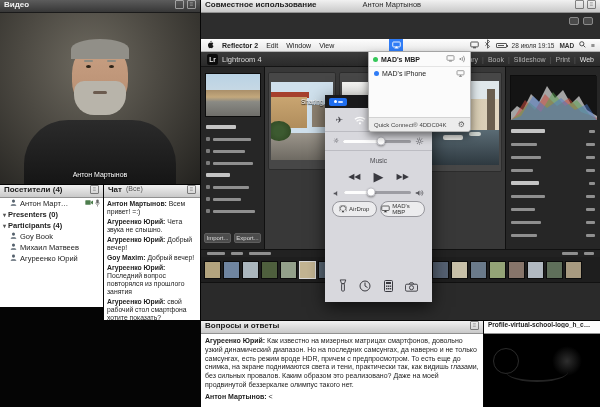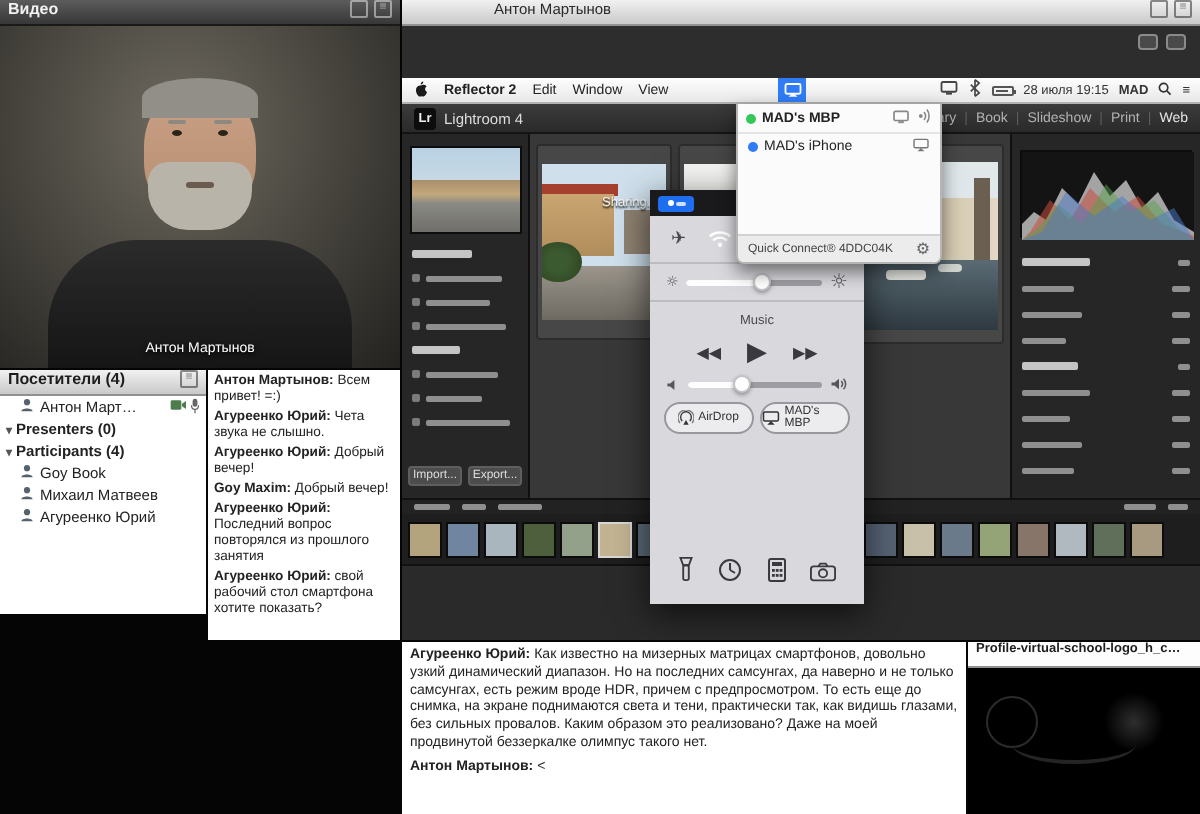--- a/index.html
+++ b/index.html
@@ -149,20 +149,21 @@
       <div class="man-eye" style="left:calc(50% - 14px)"></div>
       <div class="man-eye" style="left:calc(50% + 9px)"></div>
       <div class="man-beard"></div>
       <div class="man-mouth"></div>
       <div class="vid-name">Антон Мартынов</div>
     </div>
   </section>
 
   <section class="pod" style="left:201px;top:0;width:399px;height:320px">
     <header class="podhead">
+      <span>Совместное использование</span>
       <span class="share-presenter">Антон Мартынов</span>
       <span class="podbtns">
         <span class="pbtn"></span>
         <span class="pbtn">≡</span>
       </span>
     </header>
 
     <div class="share-area">
       <div class="share-mini">
         <span class="mini-btn"></span>
@@ -592,31 +593,44 @@
               <circle cx="5" cy="3" r="2.2" fill="#55616d"></circle>
               <path d="M1 9.5C1 6.8 9 6.8 9 9.5Z" fill="#55616d"></path>
             </svg>
         </span>
         <span class="aname">Агуреенко Юрий</span>
       </div>
     </div>
   </section>
 
   <section class="pod" style="left:104px;top:185px;width:96px;height:135px">
+    <header class="podhead">
+      <span>Чат</span>
+      <span class="chat-scope">(Все)</span>
+      <span class="podbtns">
+          <span class="pbtn">≡</span>
+        </span>
+    </header>
     <div class="chat-body">
       <div class="cmsg"><span class="cauthor">Антон Мартынов:</span> <span>Всем привет! =:)</span></div>
       <div class="cmsg"><span class="cauthor">Агуреенко Юрий:</span> <span>Чета звука не слышно.</span></div>
       <div class="cmsg"><span class="cauthor">Агуреенко Юрий:</span> <span>Добрый вечер!</span></div>
       <div class="cmsg"><span class="cauthor">Goy Maxim:</span> <span>Добрый вечер!</span></div>
       <div class="cmsg"><span class="cauthor">Агуреенко Юрий:</span> <span>Последний вопрос повторялся из прошлого занятия</span></div>
       <div class="cmsg"><span class="cauthor">Агуреенко Юрий:</span> <span>свой рабочий стол смартфона хотите показать?</span></div>
     </div>
   </section>
 
   <section class="pod" style="left:201px;top:321px;width:282px;height:86px">
+    <header class="podhead">
+      <span>Вопросы и ответы</span>
+      <span class="podbtns">
+          <span class="pbtn">≡</span>
+        </span>
+    </header>
     <div class="qa-body">
       <div class="qmsg"><span class="cauthor">Агуреенко Юрий:</span> <span>Как известно на мизерных матрицах смартфонов, довольно узкий динамический диапазон. Но на последних самсунгах, да наверно и не только самсунгах, есть режим вроде HDR, причем с предпросмотром. То есть еще до снимка, на экране поднимаются света и тени, практически так, как видишь глазами, без сильных провалов. Каким образом это реализовано? Даже на моей продвинутой беззеркалке олимпус такого нет.</span></div>
       <div class="qmsg"><span class="cauthor">Антон Мартынов:</span> <span>&lt;</span></div>
     </div>
   </section>
 
   <section class="pod" style="left:484px;top:321px;width:116px;height:86px">
     <header class="podhead" style="font-size:6.5px;font-weight:bold;background:#fdfdfd">
       <span class="aname" style="max-width:104px;display:inline-block">Profile-virtual-school-logo_h_co...</span>
     </header>

